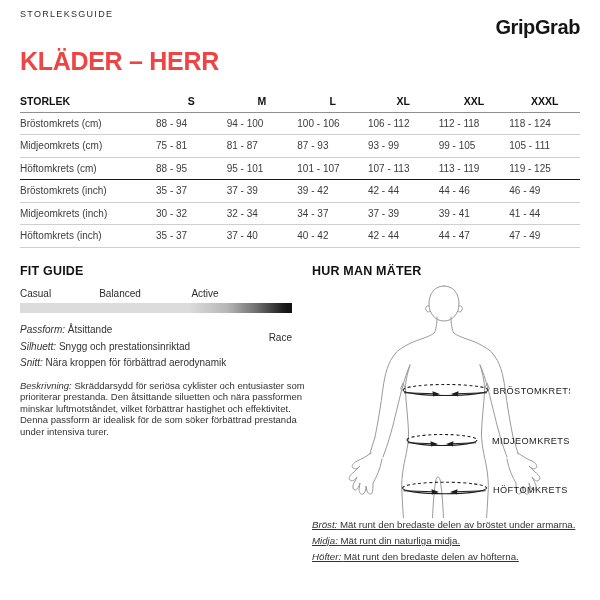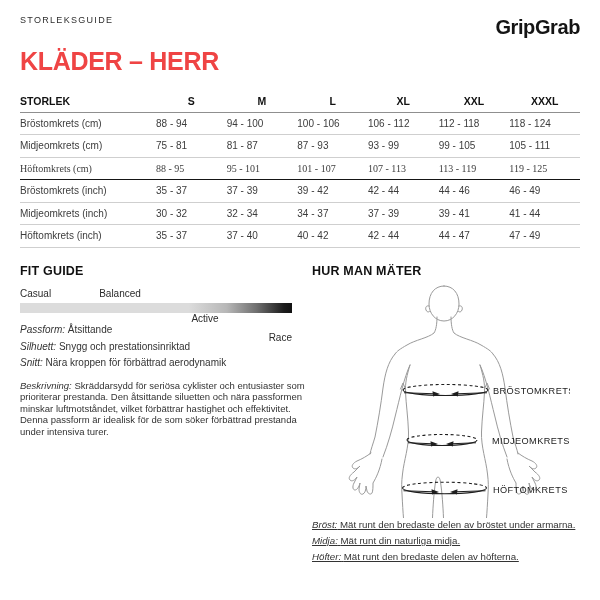--- a/index.html
+++ b/index.html
@@ -1,41 +1,41 @@
 <!DOCTYPE html>
 <html><head>
 <meta charset="utf-8">
 <style>
   * { margin:0; padding:0; box-sizing:border-box; }
   html,body { width:600px; height:600px; background:#fff; }
   body { font-family:"Liberation Sans", sans-serif; color:#161616; position:relative; overflow:hidden; }
 
-  .kicker { position:absolute; left:20px; top:15px; font-size:9px; letter-spacing:1.3px; color:#2e2e2e; font-weight:400; }
+  .kicker { position:absolute; left:20px; top:9px; font-size:9px; letter-spacing:1.3px; color:#2e2e2e; font-weight:400; }
   .logo { position:absolute; right:20px; top:16px; font-size:20px; font-weight:800; letter-spacing:-0.4px; color:#141414; }
   .page-title { position:absolute; left:20px; top:47px; font-size:25px; font-weight:800; letter-spacing:-0.3px; color:#ef4444; }
 
   .size-table { position:absolute; left:20px; top:91px; width:560px; border-collapse:collapse; table-layout:fixed; }
   .size-table col.lbl { width:136px; }
   .size-table th { font-size:10.5px; font-weight:700; color:#111; height:21px; vertical-align:middle; border-bottom:1.5px solid #8f8f8f; }
   .size-table th.first { text-align:left; }
   .size-table th.szcol { text-align:center; }
   .size-table td { font-size:10px; color:#3c3c3c; height:22.5px; vertical-align:middle; border-bottom:1px solid #cfcfcf; }
   .size-table td.lblcell { text-align:left; }
   .size-table td.valcell { text-align:left; }
-  .size-table tr.unit-split td { border-bottom:1.7px solid #151515;font-family:Liberation Serif, serif; }
+  .size-table tr.unit-split td { border-bottom:1.7px solid #151515; }
 
   .section-heading { position:absolute; font-size:12.5px; font-weight:800; letter-spacing:0.2px; color:#111; }
   #fit-heading { left:20px; top:264px; }
   #measure-heading { left:312px; top:264px; }
 
   .scale-labels { position:absolute; left:20px; top:288px; width:272px; height:12px; font-size:10px; color:#2b2b2b; }
   .scale-labels span { position:absolute; top:0; white-space:nowrap; }
   .sl-0 { left:0; }
   .sl-1 { left:100px; transform:translateX(-50%); }
-  .sl-2 { left:185px; transform:translateX(-50%);margin-top:25px; }
+  .sl-2 { left:185px; transform:translateX(-50%); }
   .sl-3 { right:0;margin-top:44px; }
 
   .fit-gradient-bar { position:absolute; left:20px; top:303px; width:272px; height:10px;
     background:linear-gradient(to right,#dcdcdc 0%,#dcdcdc 62%,#b7b7b7 76%,#6f6f6f 87%,#1c1c1c 97%,#121212 100%); }
 
   .fit-attrs { position:absolute; left:20px; top:324px; width:285px; font-size:10px; color:#333; }
   .fit-attrs div { margin-bottom:5.5px; white-space:nowrap; }
   .term { font-style:italic; }
 
   .fit-desc { position:absolute; left:20px; top:380px; width:290px; font-size:9.5px; line-height:11.4px; color:#333; }

